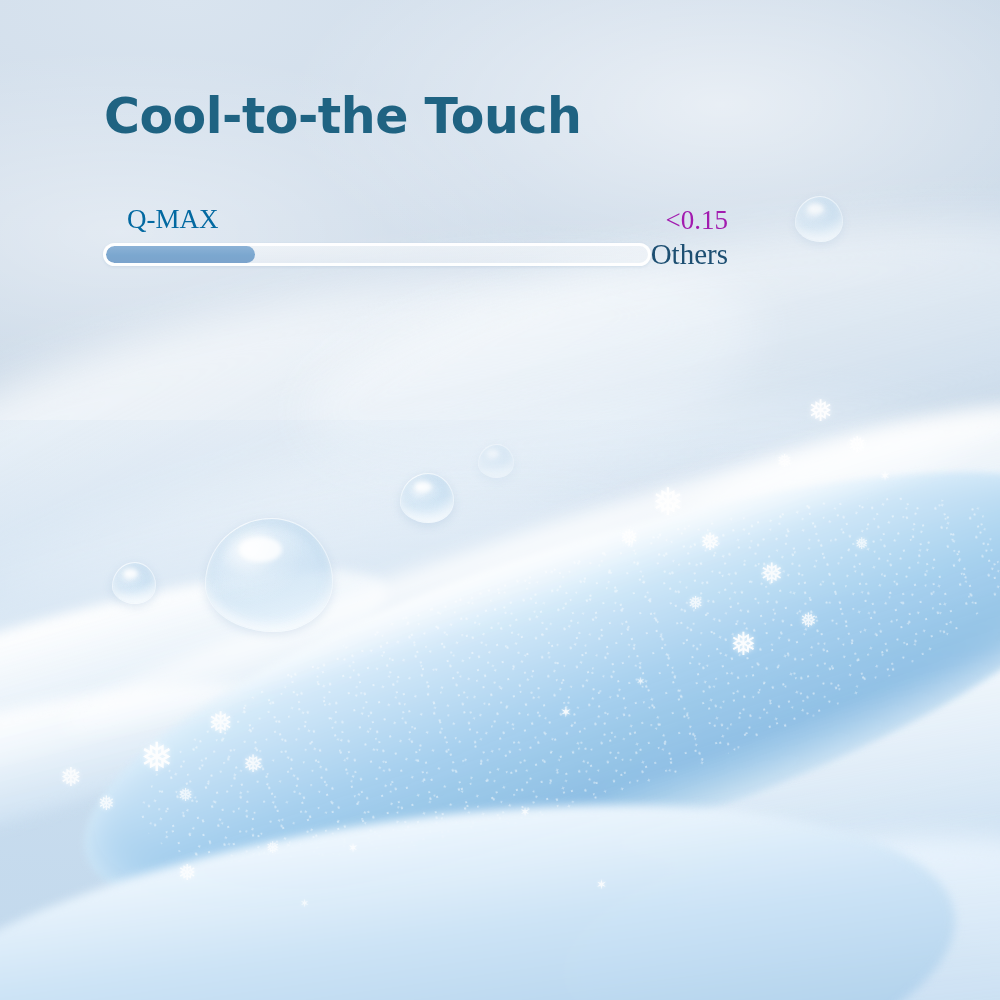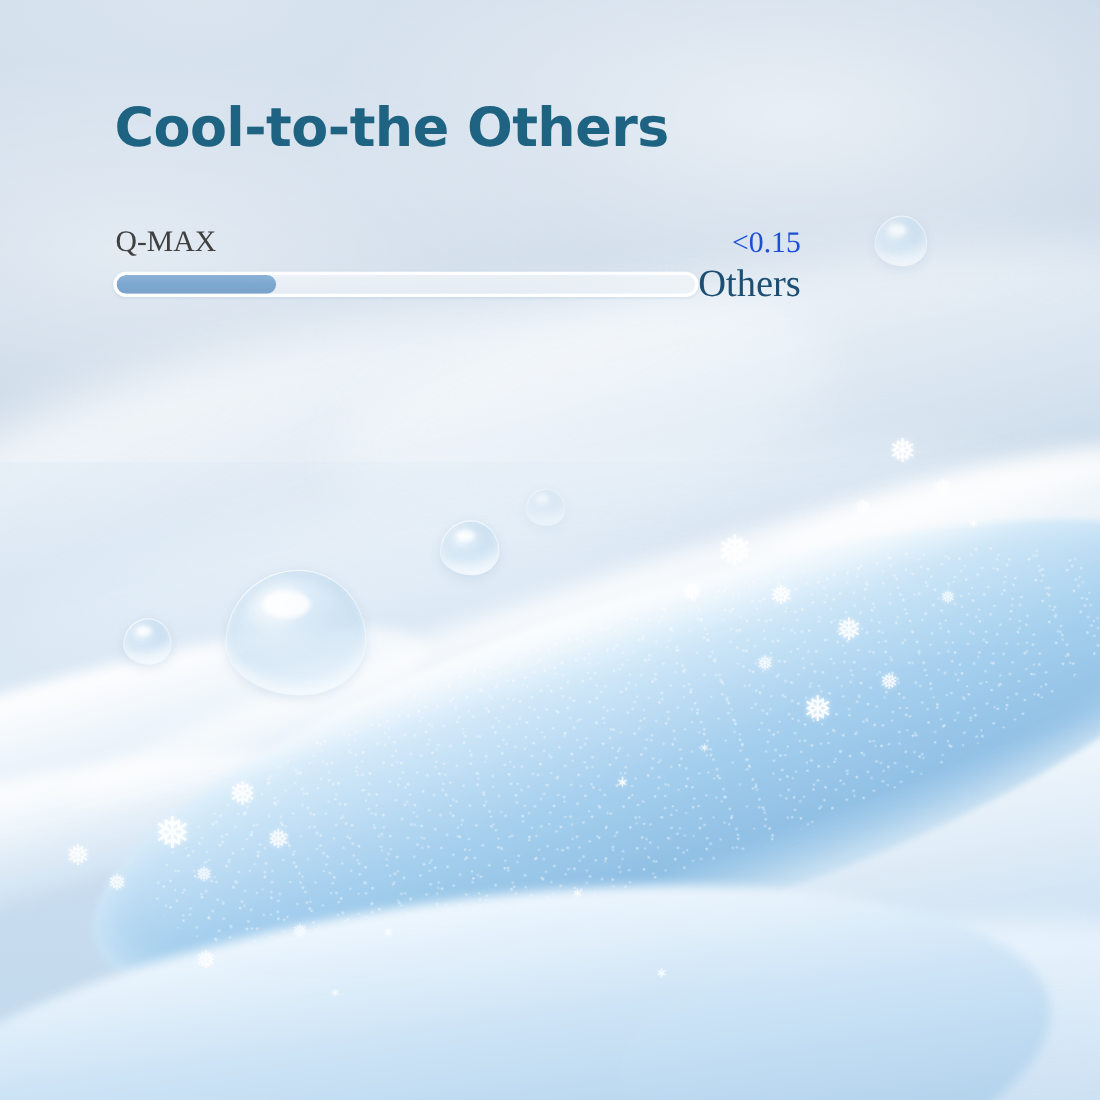--- a/index.html
+++ b/index.html
@@ -239,33 +239,33 @@
   }
   .metric-a { top: 204px; }
   .metric-b { top: 284px; }
 
   .metric-head {
     position: relative;
     height: 34px;
   }
   .metric-label {
     position: absolute;
-    left: 2px;
+    left: 24px;
     top: 0;
     font-family: "Liberation Serif", serif;
     font-size: 27px;
-    color: #404040;
+    color: #0369a1;
     white-space: nowrap;
   }
   .metric-value {
     position: absolute;
     right: 0;
     top: 0;
     font-family: "Liberation Serif", serif;
-    color: #1d4ed8;
+    color: #a21caf;
     white-space: nowrap;
   }
   .metric-a .metric-value { font-size: 27px; top: 1px; }
   .metric-b .metric-value { font-size: 34px; font-weight: 700; top: -5px; letter-spacing: 0px; }
 
   .bar-row {
     position: relative;
     display: flex;
     align-items: center;
   }
@@ -287,21 +287,21 @@
     border-radius: 12px;
   }
   .fill-others {
     background: linear-gradient(180deg, #8cb2d6 0%, #7ba7cf 55%, #7ba3cc 100%);
   }
   .fill-ours {
     background: linear-gradient(90deg, #a9d0ec 0%, #8ec0e5 45%, #6aa8d9 80%, #5b9ed5 100%);
   }
   .bar-caption {
     font-family: "Liberation Serif", serif;
-    font-size: 35px;
+    font-size: 29px;
     color: #1d4f72;
     white-space: nowrap;
   }
 </style>
 </head>
 <body>
 
 <div class="poster">
 
   <div class="bg-layer">
@@ -357,21 +357,21 @@
     <span class="star" style="left:596px; top:878px; font-size:13px; opacity:.85;">✶</span>
     <span class="star" style="left:520px; top:806px; font-size:12px; opacity:.8;">✶</span>
     <span class="star" style="left:348px; top:842px; font-size:12px; opacity:.8;">✶</span>
     <span class="star" style="left:880px; top:470px; font-size:12px; opacity:.8;">✶</span>
     <span class="star" style="left:636px; top:676px; font-size:11px; opacity:.75;">✶</span>
     <span class="star" style="left:300px; top:898px; font-size:11px; opacity:.7;">✶</span>
   </div>
 
   <div class="content">
 
-    <div class="title">Cool-to-the Others</div>
+    <div class="title">Cool-to-the Touch</div>
 
     <div class="metric metric-a">
       <div class="metric-head">
         <span class="metric-label">Q-MAX</span>
         <span class="metric-value">&lt;0.15</span>
       </div>
       <div class="bar-row">
         <div class="bar-track">
           <div class="bar-fill fill-others" id="fill-others" style="width: 27.5%;"></div>
         </div>

